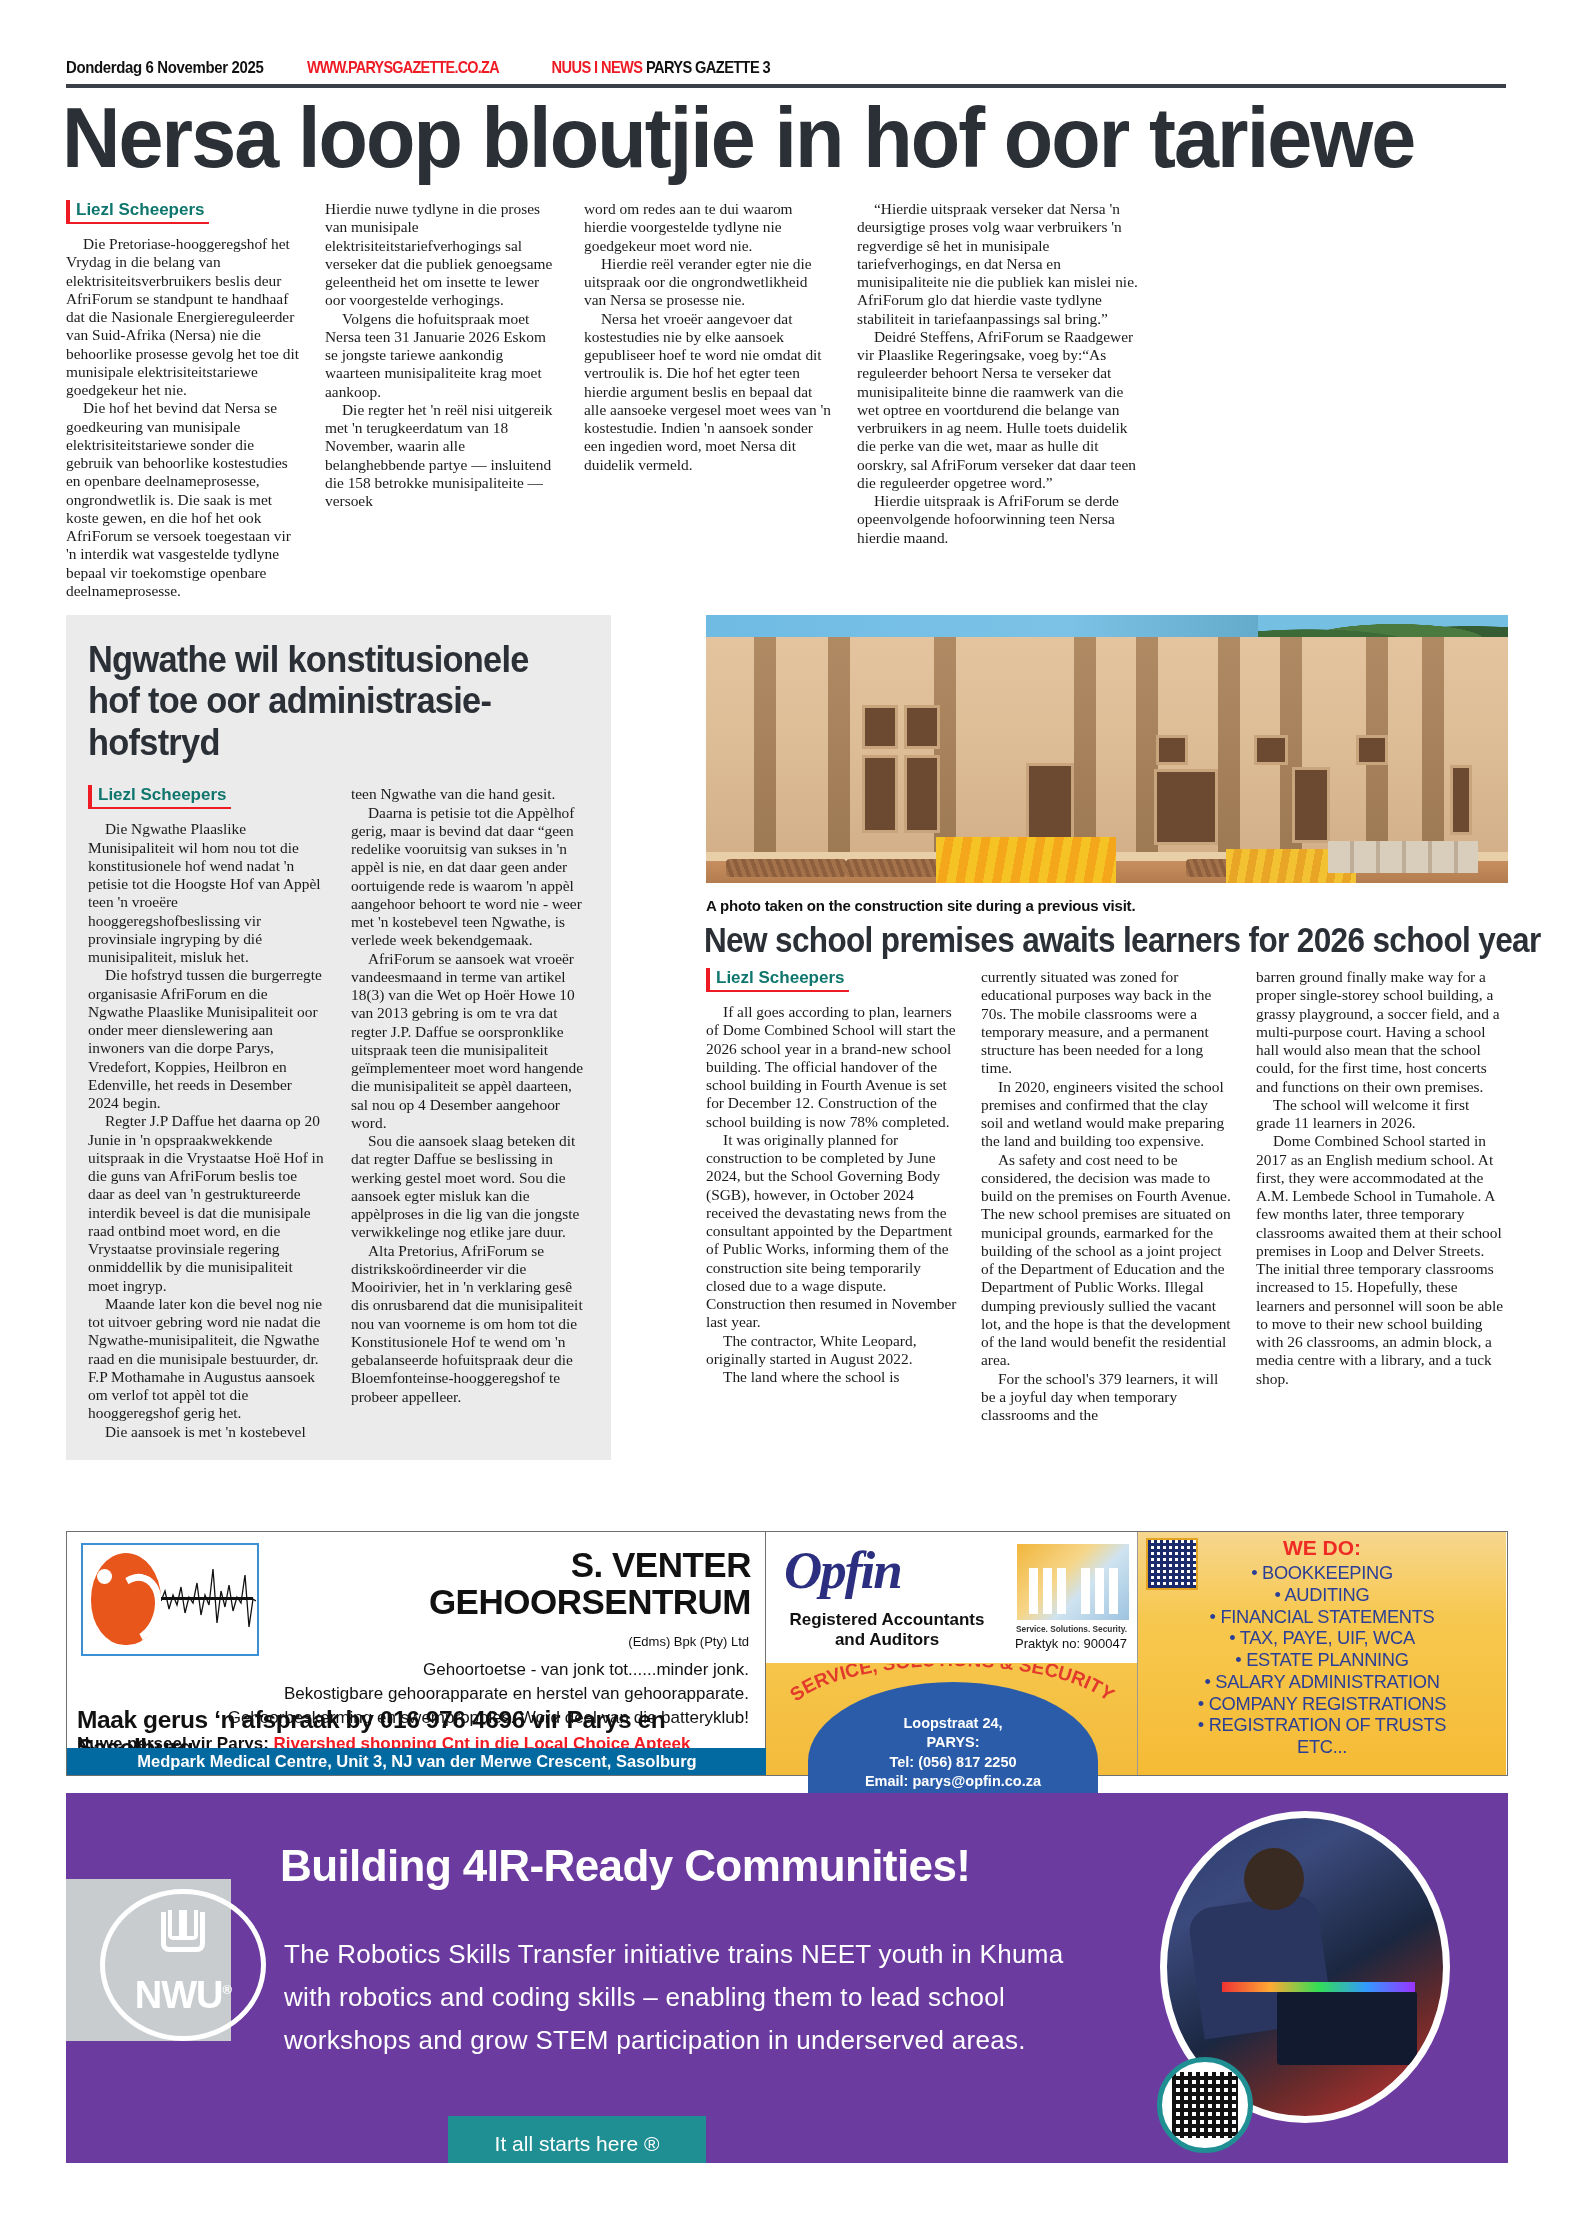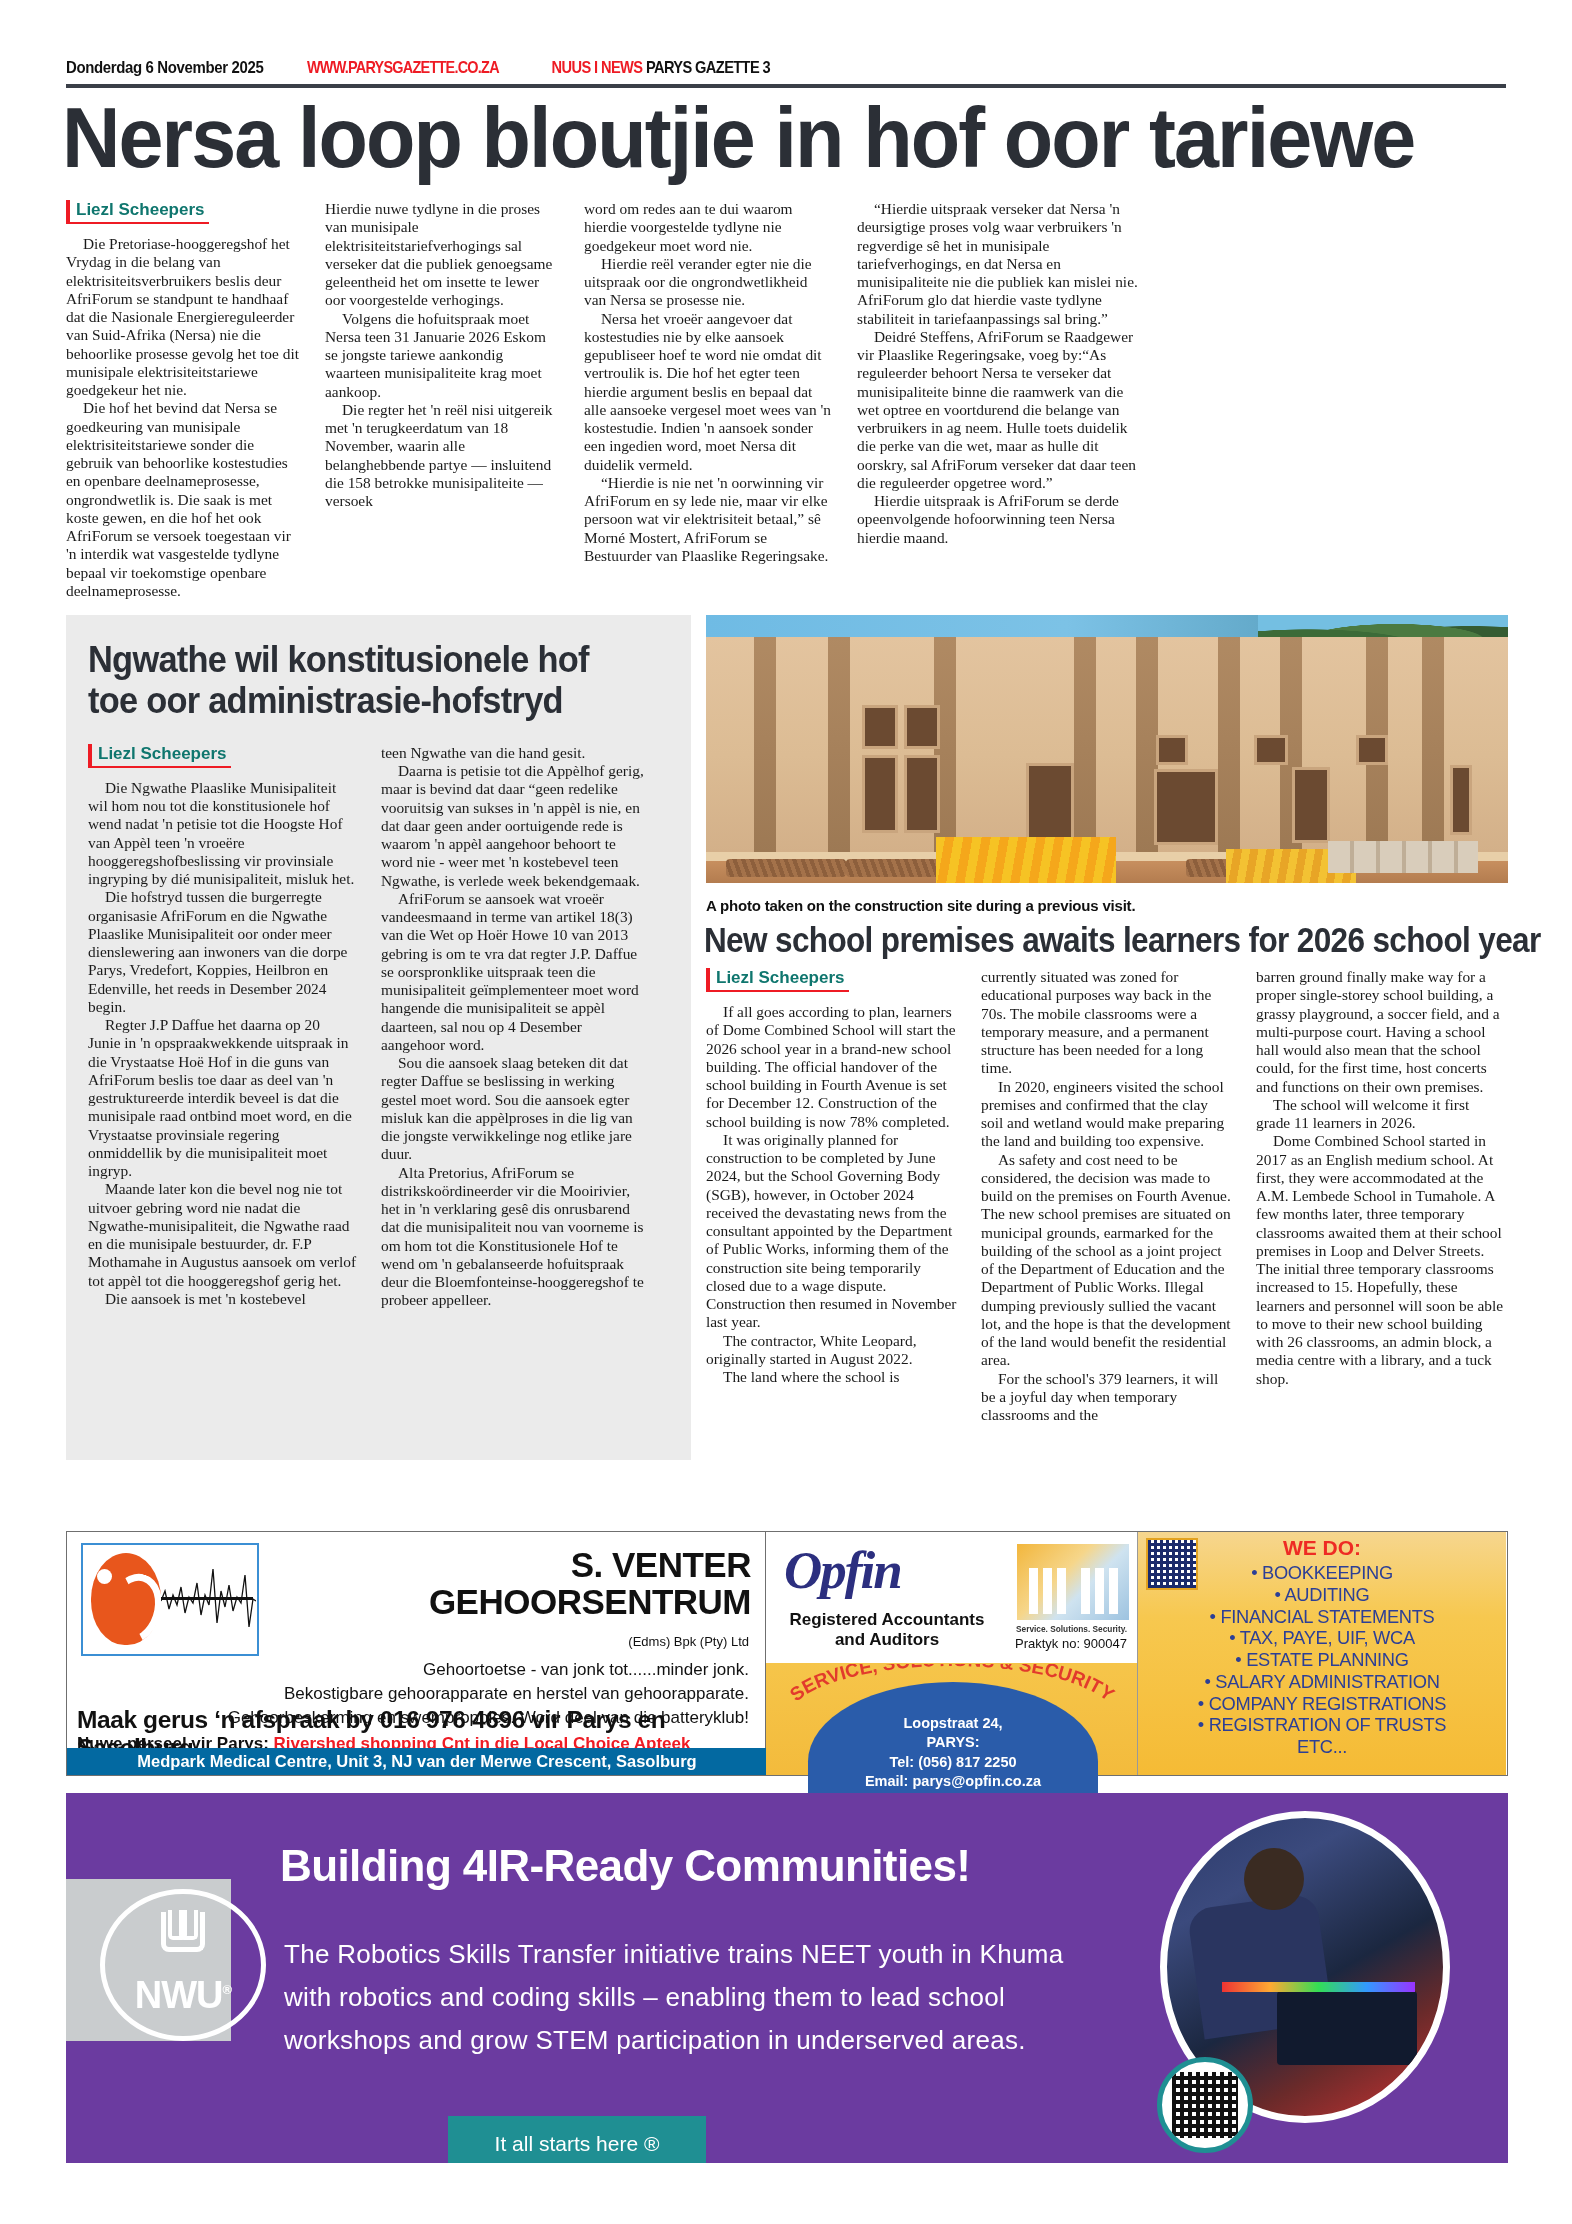--- a/index.html
+++ b/index.html
@@ -110,21 +110,21 @@
     color: #1a1a1a;
     text-align: left;
   }
   .bodytext p { text-indent: 17px; margin: 0; }
   .bodytext p.noind { text-indent: 0; }
 
   
   .art2 {
     position: absolute;
     left: 66px; top: 615px;
-    width: 625px;
+    width: 545px;
     height: 845px;
     background: #ebebeb;
     padding: 24px 22px 16px 22px;
   }
   .art2-headline {
     font-family: "Liberation Sans", sans-serif;
     font-weight: 700;
     font-size: 37px;
     line-height: 1.12;
     color: #2b2f36;
@@ -522,21 +522,20 @@
         <p class="noind">Hierdie nuwe tydlyne in die proses van munisipale elektrisiteitstariefverhogings sal verseker dat die publiek genoegsame geleentheid het om insette te lewer oor voorgestelde verhogings.</p>
         <p>Volgens die hofuitspraak moet Nersa teen 31 Januarie 2026 Eskom se jongste tariewe aankondig waarteen munisipaliteite krag moet aankoop.</p>
         <p>Die regter het 'n reël nisi uitgereik met 'n terugkeerdatum van 18 November, waarin alle belanghebbende partye — insluitend die 158 betrokke munisipaliteite — versoek</p>
       </div>
     </div>
     <div class="col wide">
       <div class="bodytext">
         <p class="noind">word om redes aan te dui waarom hierdie voorgestelde tydlyne nie goedgekeur moet word nie.</p>
         <p>Hierdie reël verander egter nie die uitspraak oor die ongrondwetlikheid van Nersa se prosesse nie.</p>
         <p>Nersa het vroeër aangevoer dat kostestudies nie by elke aansoek gepubliseer hoef te word nie omdat dit vertroulik is. Die hof het egter teen hierdie argument beslis en bepaal dat alle aansoeke vergesel moet wees van 'n kostestudie. Indien 'n aansoek sonder een ingedien word, moet Nersa dit duidelik vermeld.</p>
-        <p>“Hierdie is nie net 'n oorwinning vir AfriForum en sy lede nie, maar vir elke persoon wat vir elektrisiteit betaal,” sê Morné Mostert, AfriForum se Bestuurder van Plaaslike Regeringsake.</p>
       </div>
     </div>
     <div class="col last">
       <div class="bodytext">
         <p>“Hierdie uitspraak verseker dat Nersa 'n deursigtige proses volg waar verbruikers 'n regverdige sê het in munisipale tariefverhogings, en dat Nersa en munisipaliteite nie die publiek kan mislei nie. AfriForum glo dat hierdie vaste tydlyne stabiliteit in tariefaanpassings sal bring.”</p>
         <p>Deidré Steffens, AfriForum se Raadgewer vir Plaaslike Regeringsake, voeg by:“As reguleerder behoort Nersa te verseker dat munisipaliteite binne die raamwerk van die wet optree en voortdurend die belange van verbruikers in ag neem. Hulle toets duidelik die perke van die wet, maar as hulle dit oorskry, sal AfriForum verseker dat daar teen die reguleerder opgetree word.”</p>
         <p>Hierdie uitspraak is AfriForum se derde opeenvolgende hofoorwinning teen Nersa hierdie maand.</p>
       </div>
     </div>
   </div>

